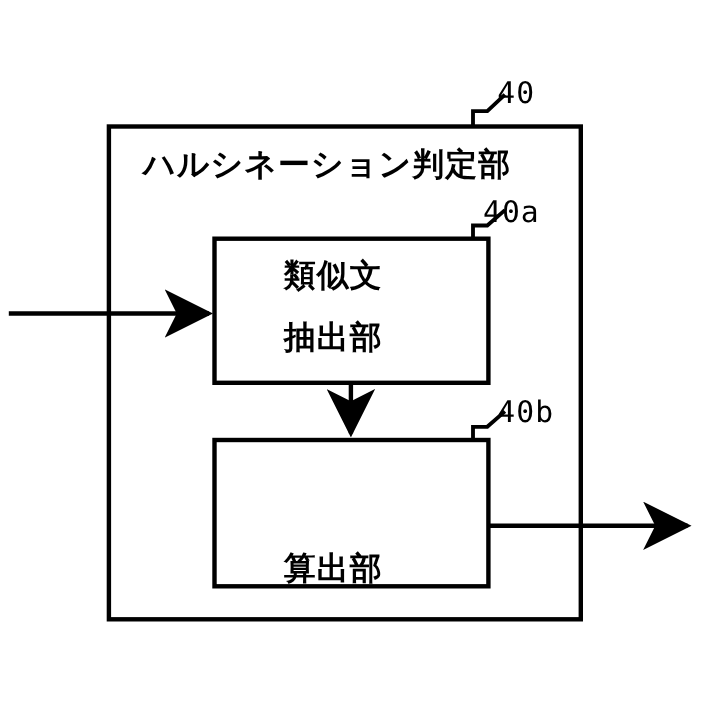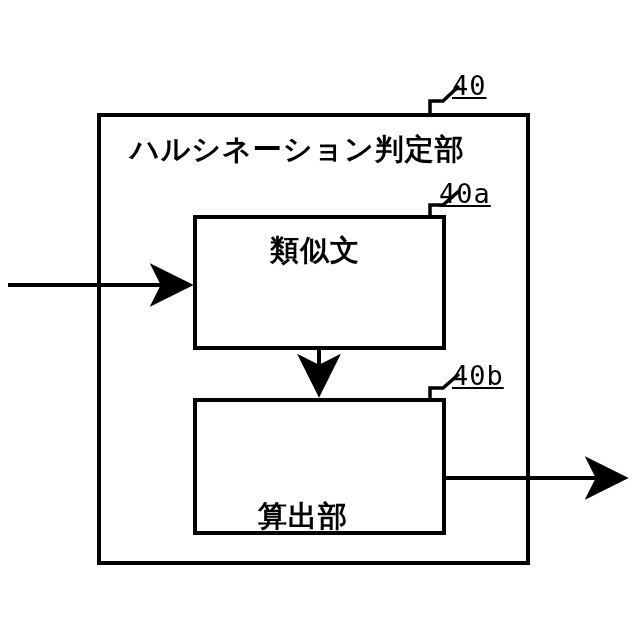--- a/index.html
+++ b/index.html
@@ -29,40 +29,39 @@
     color: #000000;
     white-space: nowrap;
     line-height: 1;
   }
   
   .refnum {
     font-family: "DejaVu Sans Mono", monospace;
     font-size: 27px;
     letter-spacing: 1px;
     font-weight: 500;
-    text-decoration: underline;
   }
   
   .jp {
     font-family: "DejaVu Sans", sans-serif;
     font-size: 29px;
     font-weight: 600;
     letter-spacing: 1px;
   }
   .jp-title {
     font-family: "DejaVu Sans", sans-serif;
     font-size: 29px;
     font-weight: 600;
     letter-spacing: 1px;
   }
   #ref-40      { left: 452px; top: 72px; }
   #ref-40a     { left: 439px; top: 180px; }
   #ref-40b     { left: 452px; top: 362px; }
   #title-40    { left: 130px; top: 135px; }
-  #blk40a-l1   { left: 258px; top: 236px; margin-left: 12px; }
+  #blk40a-l1   { left: 258px; top: 236px; }
   #blk40a-l2   { left: 258px; top: 292px; }
   #blk40b-l1   { left: 258px; top: 419px; }
   #blk40b-l2   { left: 258px; top: 502px; }
 </style>
 </head>
 <body>
 
 <div id="canvas">
 
   <svg id="diagram-svg" viewBox="0 0 640 640">
@@ -96,16 +95,17 @@
 
   <div class="lbl refnum" id="ref-40">40</div>
 
   <div class="lbl refnum" id="ref-40a">40a</div>
 
   <div class="lbl refnum" id="ref-40b">40b</div>
 
   <div class="lbl jp-title" id="title-40">ハルシネーション判定部</div>
 
   <div class="lbl jp" id="blk40a-l1">類似文</div>
+  <div class="lbl jp" id="blk40a-l2">抽出部</div>
 
   <div class="lbl jp" id="blk40b-l2">算出部</div>
 
 </div>
 
 </body></html>

